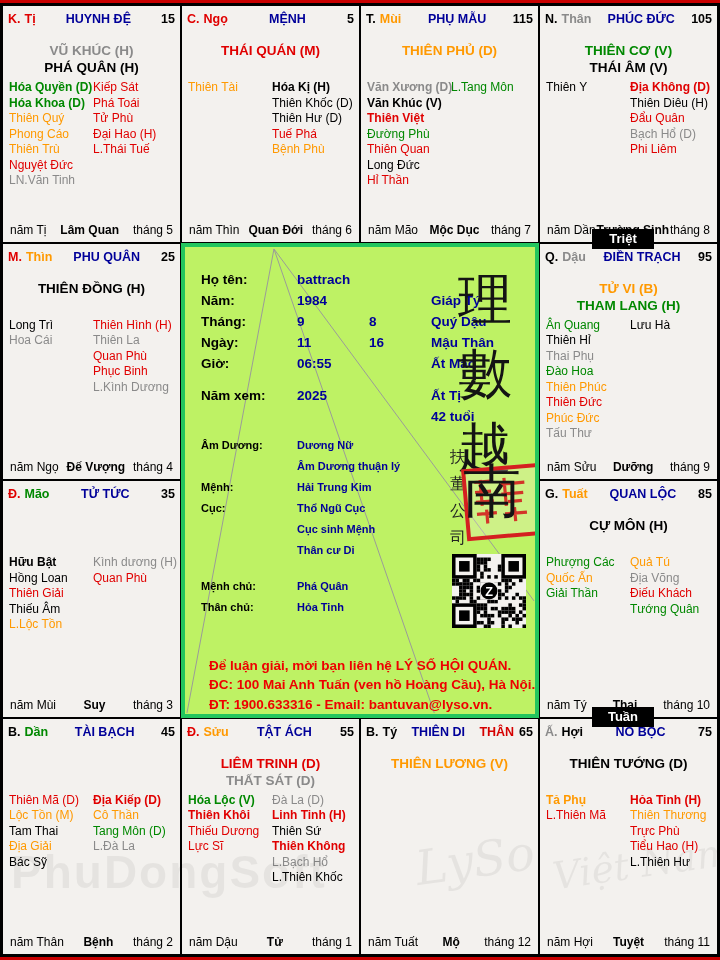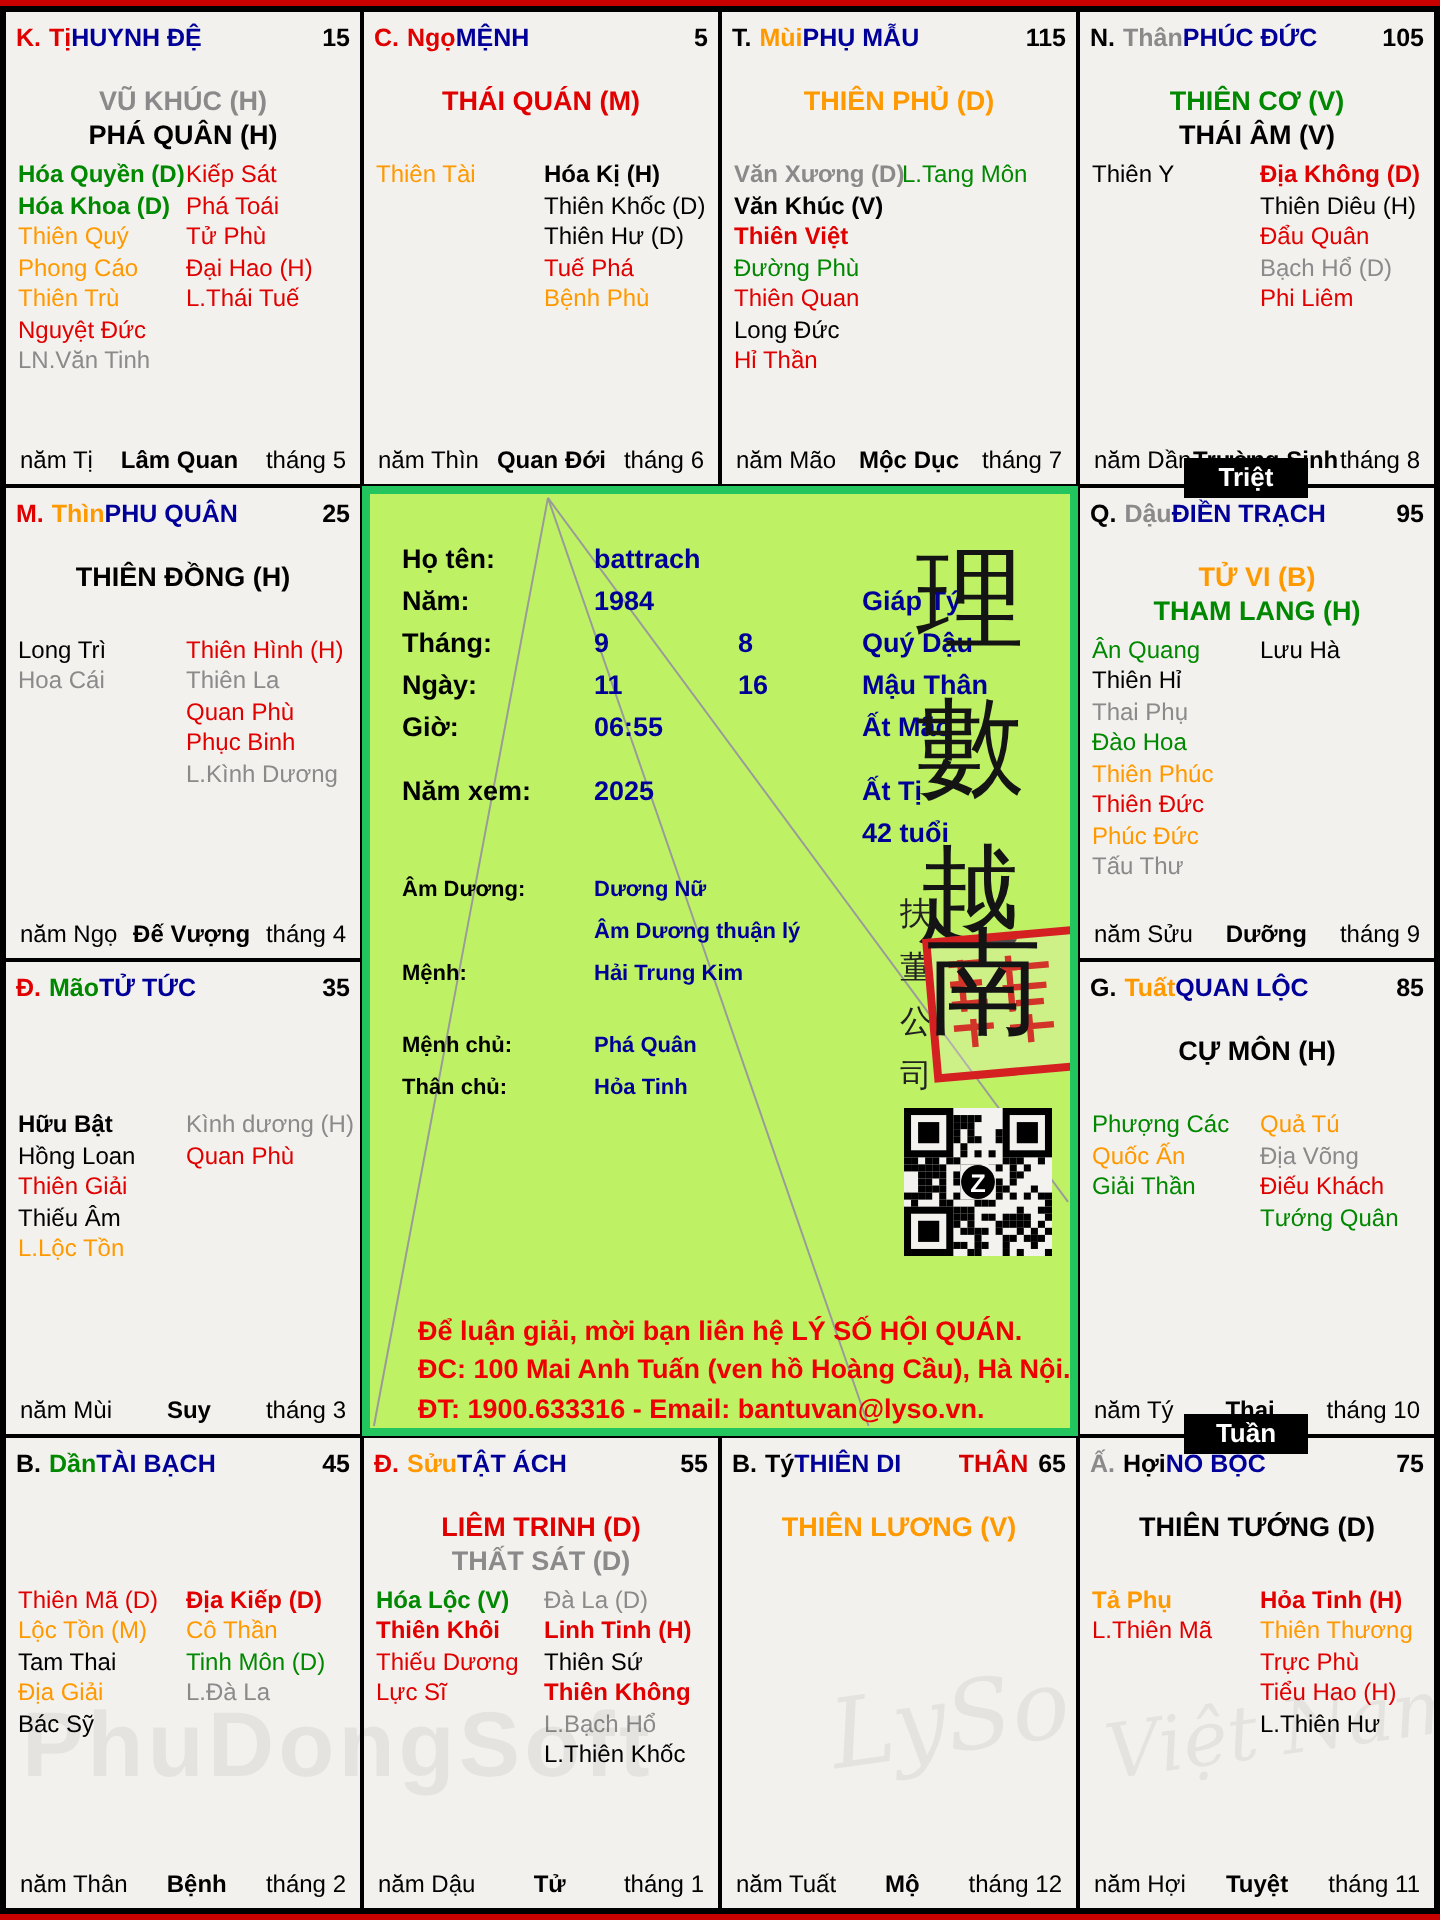--- a/index.html
+++ b/index.html
@@ -8,21 +8,21 @@
   .red-bar{position:absolute;left:0;right:0;height:3px;background:#c90000;z-index:7;}
   .red-bar.top{top:0;} .red-bar.bottom{bottom:0;}
   .grid{position:absolute;top:3px;bottom:3px;left:0;right:0;display:grid;
         grid-template-columns:repeat(4,1fr);grid-template-rows:repeat(4,1fr);
         border:2px solid #000;background:#f3f1ee;}
   .cell{position:relative;border:1px solid #000;background:#f3f1ee;overflow:hidden;}
   .center{position:relative;grid-row:2/4;grid-column:2/4;border:4px solid #22c55e;background:#bef264;overflow:hidden;}
   
   .chead{display:flex;align-items:baseline;padding:6px 5px 0 5px;font-size:12.5px;font-weight:bold;white-space:nowrap;}
   .stem{margin-right:4px;} .branch{}
-  .pname{flex:1;text-align:left;color:#000099;}
+  .pname{flex:1;text-align:center;color:#000099;}
   .pname2{color:#d50000;margin-right:5px;}
   .pnum{color:#000;}
   
   .mains{position:absolute;top:36px;left:0;right:0;text-align:center;font-weight:bold;font-size:13.5px;line-height:17px;white-space:nowrap;}
   .cols{position:absolute;top:74px;left:6px;right:2px;display:flex;font-size:12px;line-height:15.5px;}
   .colL{width:84px;flex:none;white-space:nowrap;}
   .colR{flex:1;white-space:nowrap;}
   .cfoot{position:absolute;bottom:5px;left:7px;right:7px;display:flex;align-items:baseline;font-size:12px;color:#000;}
   .fstage{flex:1;text-align:center;font-weight:bold;}
   
@@ -124,20 +124,28 @@
               <span class="alabel">Âm Dương:</span>
               <div class="alines">
                 <div>Dương Nữ</div>
                 <div>Âm Dương thuận lý</div>
               </div>
             </div>
             <div class="arow">
               <span class="alabel">Mệnh:</span>
               <div class="alines">
                 <div>Hải Trung Kim</div>
+              </div>
+            </div>
+            <div class="arow">
+              <span class="alabel">Cục:</span>
+              <div class="alines">
+                <div>Thổ Ngũ Cục</div>
+                <div>Cục sinh Mệnh</div>
+                <div>Thân cư Di</div>
               </div>
             </div>
             <div class="arow gap">
               <span class="alabel">Mệnh chủ:</span>
               <div class="alines">
                 <div>Phá Quân</div>
               </div>
             </div>
             <div class="arow">
               <span class="alabel">Thân chủ:</span>
@@ -579,21 +587,21 @@
           <div class="colL">
             <div class="s-red">Thiên Mã (D)</div>
             <div class="s-orange">Lộc Tồn (M)</div>
             <div class="s-black">Tam Thai</div>
             <div class="s-orange">Địa Giải</div>
             <div class="s-black">Bác Sỹ</div>
           </div>
           <div class="colR">
             <div class="s-red bold">Địa Kiếp (D)</div>
             <div class="s-orange">Cô Thần</div>
-            <div class="s-green">Tinh Môn (D)</div>
+            <div class="s-green">Tang Môn (D)</div>
             <div class="s-gray">L.Đà La</div>
           </div>
         </div>
         <div class="cfoot">
           <span class="fnam">năm Thân</span>
           <span class="fstage">Bệnh</span>
           <span class="fmonth">tháng 2</span>
         </div>
       </div>
       <div class="cell" style="grid-area: 4 / 2;">

